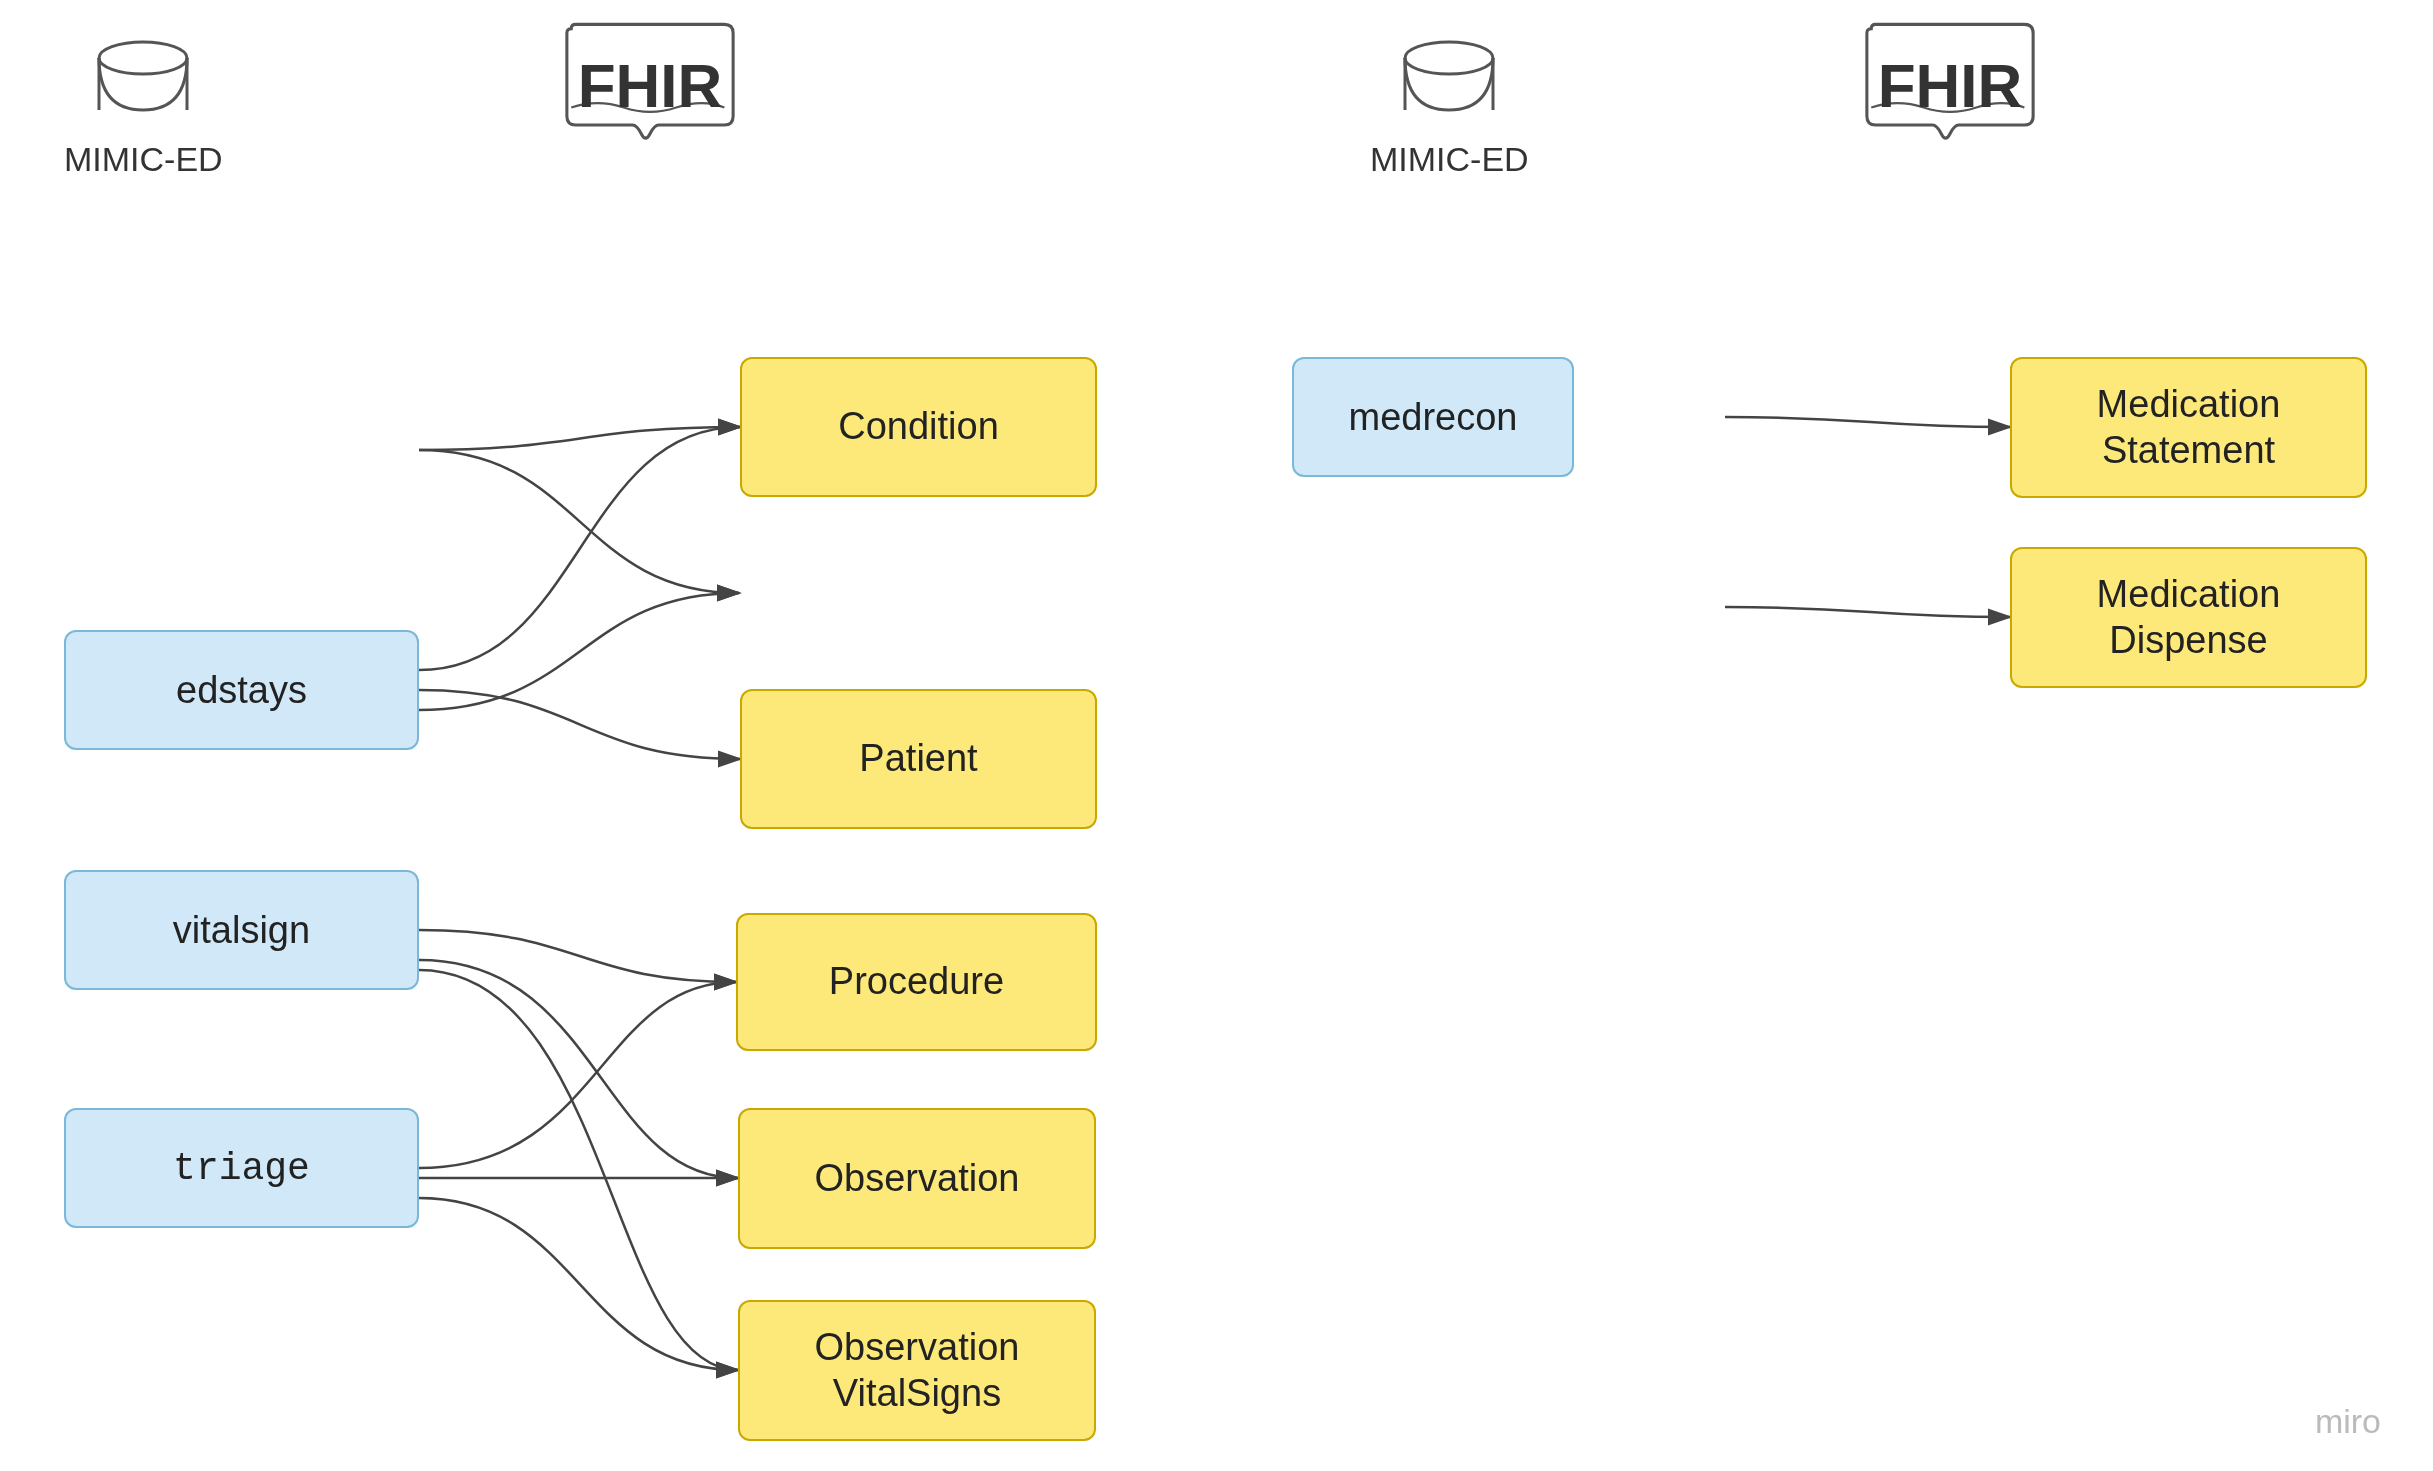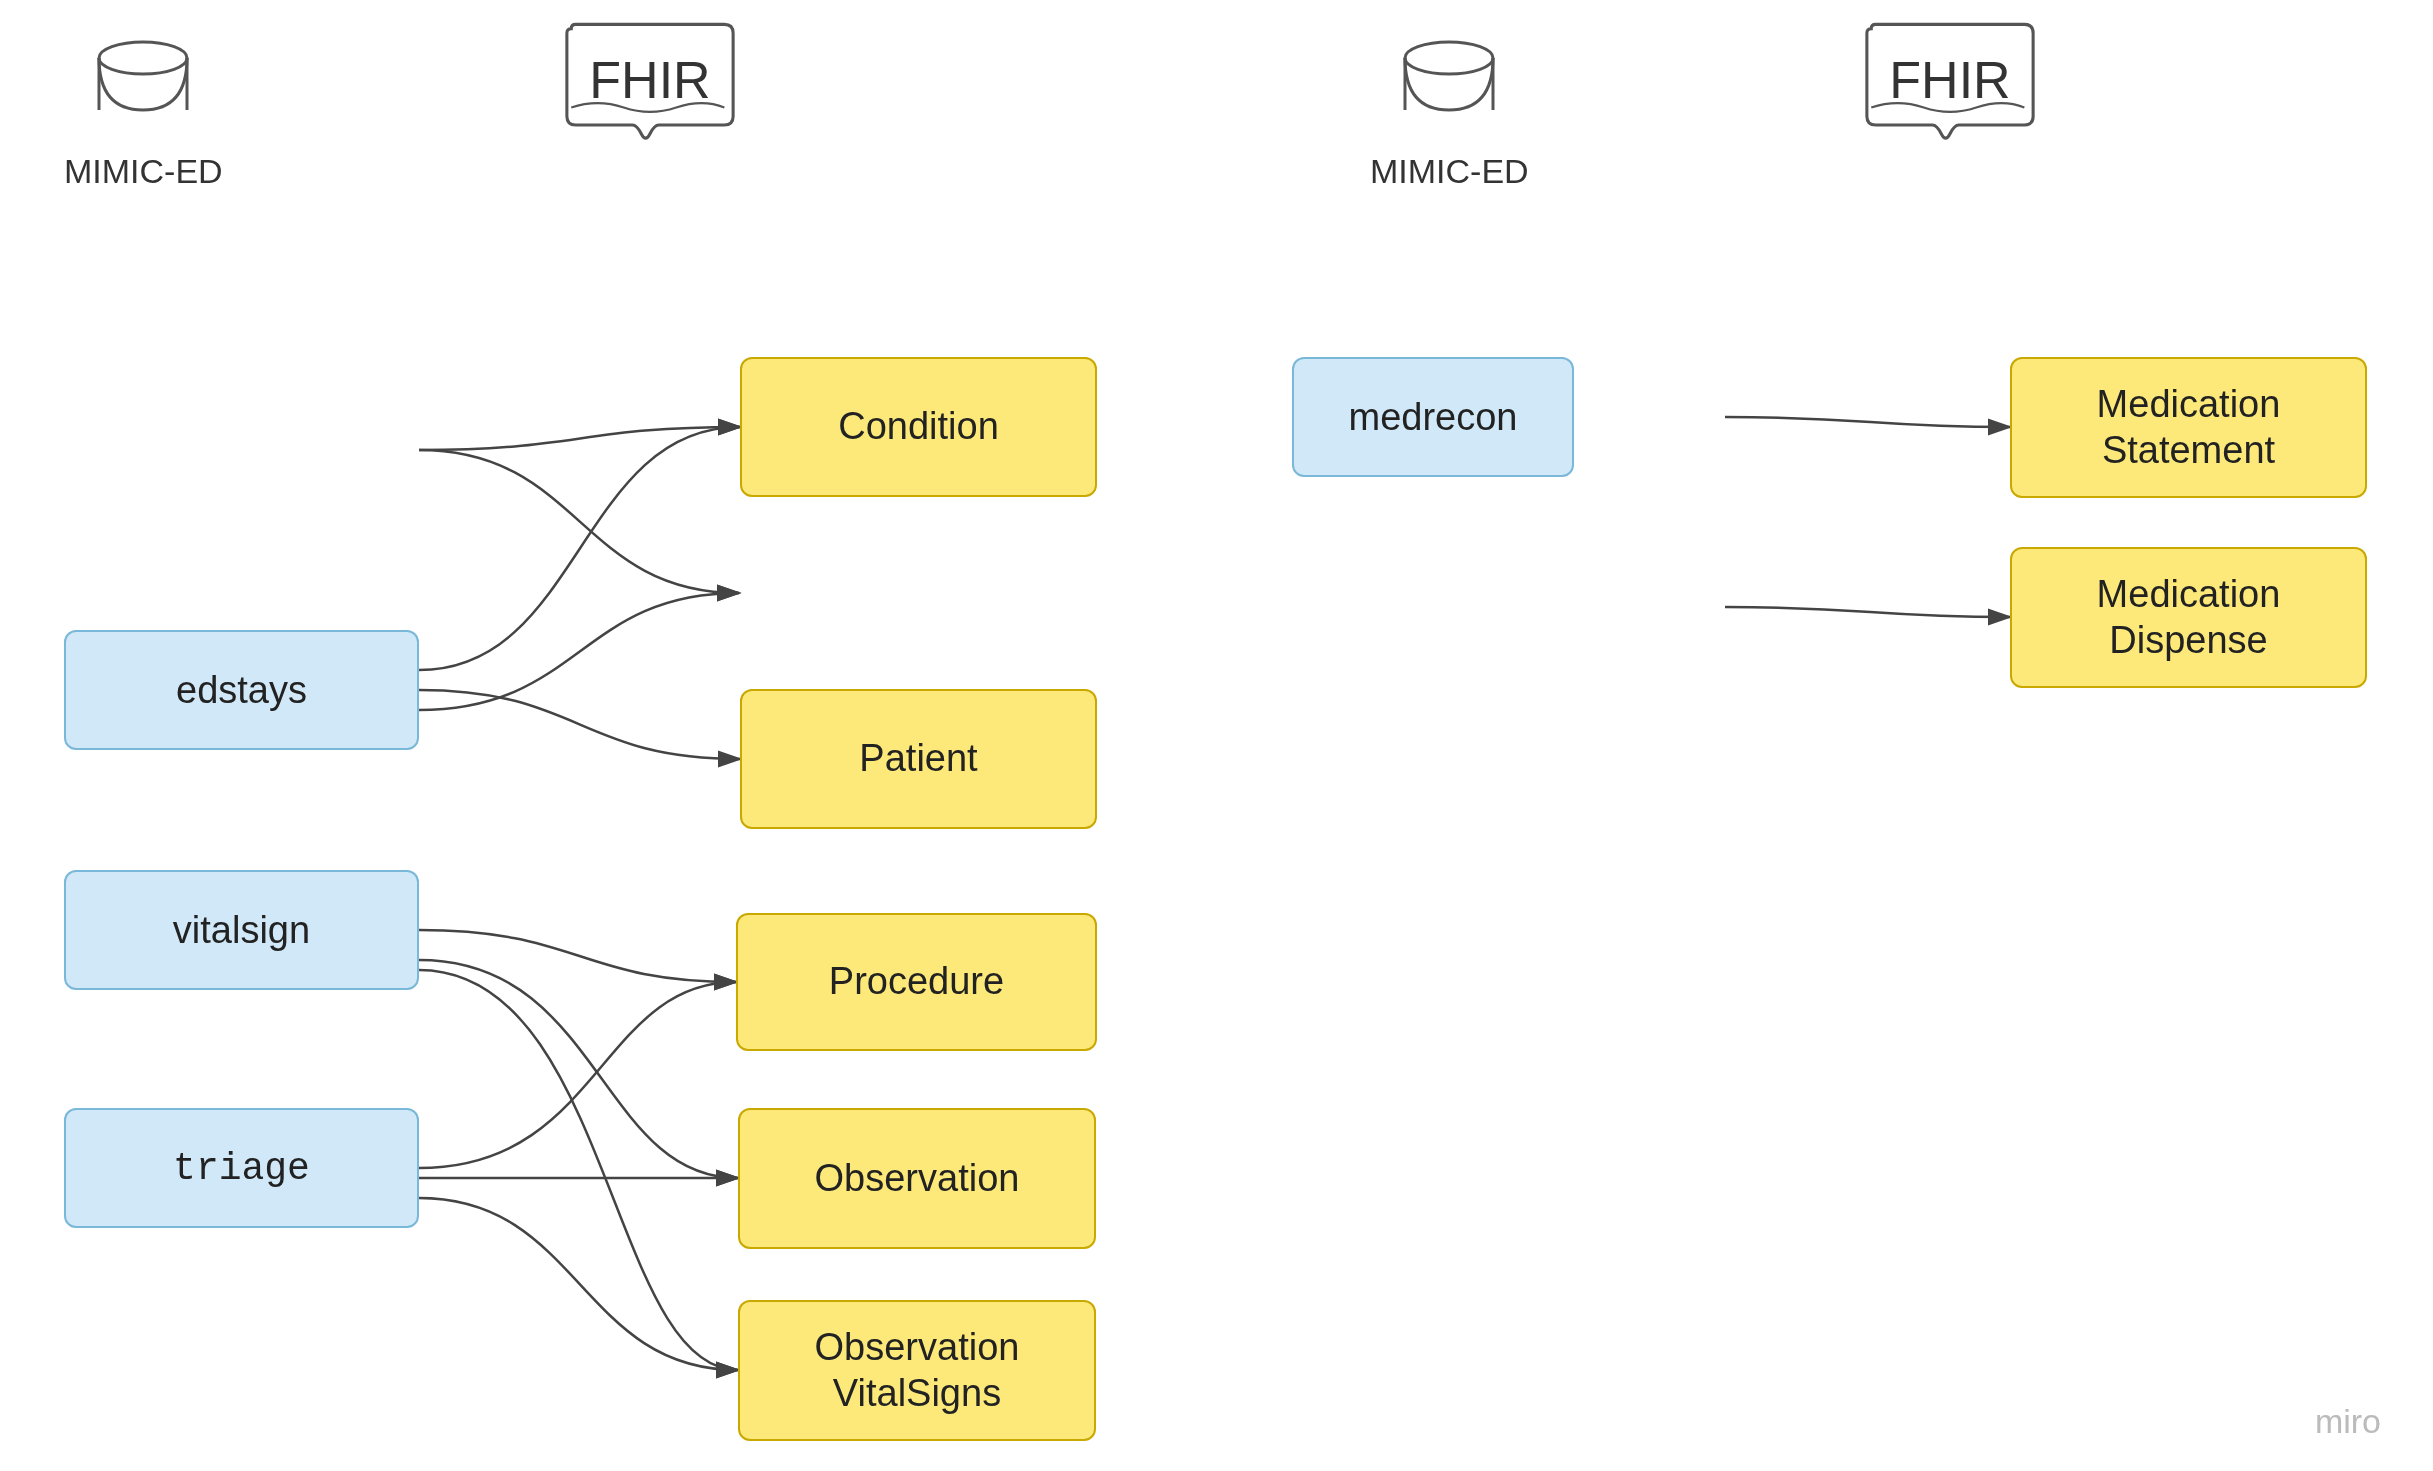--- a/index.html
+++ b/index.html
@@ -45,21 +45,21 @@
       text-align: center;
       line-height: 1.2;
     }
 
     
     .db-icon {
       position: absolute;
       display: flex;
       flex-direction: column;
       align-items: center;
-      gap: 16px;
+      gap: 4px;
     }
     .db-icon svg {
       width: 100px;
       height: 90px;
     }
     .db-icon .db-label {
       font-size: 34px;
       color: #333;
       margin-top: 6px;
     }
@@ -69,22 +69,22 @@
       position: absolute;
       display: flex;
       flex-direction: column;
       align-items: center;
     }
     .fhir-icon svg {
       width: 180px;
       height: 140px;
     }
     .fhir-icon .fhir-label {
-      font-size: 52px;
-      font-weight: normal;
+      font-size: 62px;
+      font-weight: bold;
       color: #333;
       position: absolute;
       top: 30px;
     }
 
     .miro-label {
       position: absolute;
       bottom: 30px;
       right: 52px;
       font-size: 34px;

